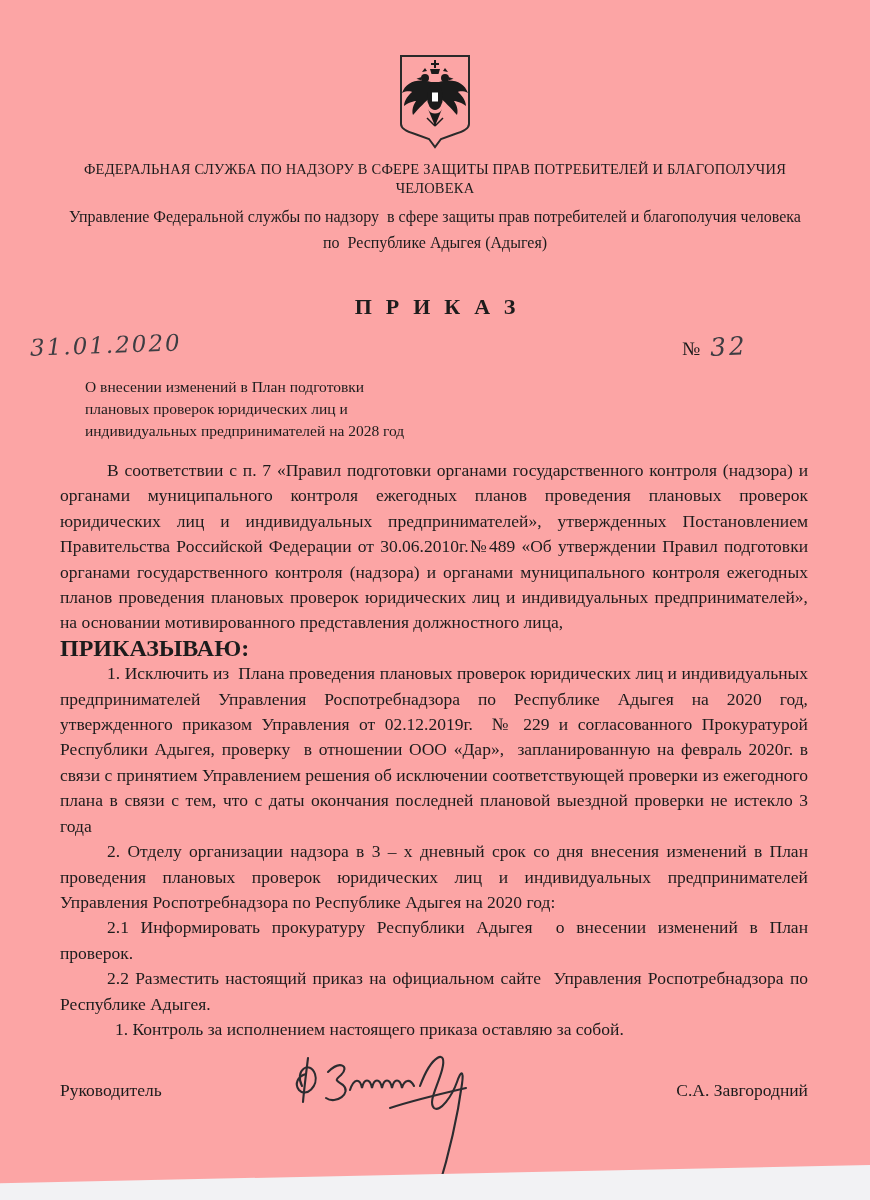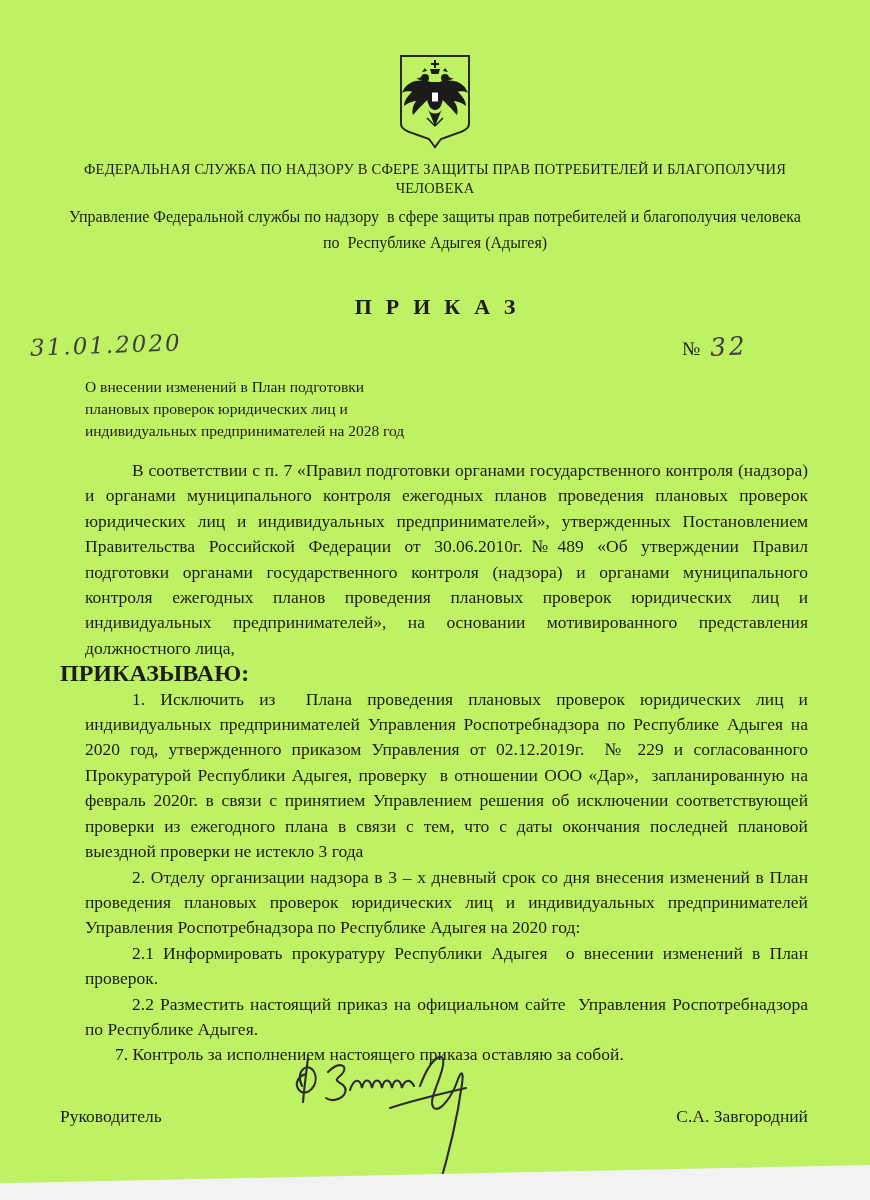--- a/index.html
+++ b/index.html
@@ -1,19 +1,19 @@
 <!DOCTYPE html>
 <html><head>
 <meta charset="utf-8">
 <style>
   html,body{margin:0;padding:0;background:#ffffff;}
   .page{
     position:relative;
     width:870px;height:1200px;
-    background:#bef264;
+    background:#fca5a5;
     font-family:"Liberation Serif", serif;
     color:#1c1c1c;
     overflow:hidden;
   }
   .scan-edge{
     position:absolute;left:-20px;bottom:-26px;width:920px;height:52px;
     background:#f2f2f4;transform:rotate(-1.2deg);
   }
   .emblem-wrap{width:82px;margin:52px auto 6px;}
   .org1{
@@ -37,21 +37,21 @@
     color:#3d3d42;
   }
   .hw-date{font-size:23px;transform:rotate(-2deg);letter-spacing:2px;}
   .number-group{margin-right:122px;display:flex;align-items:baseline;gap:10px;}
   .number-sign{font-size:19px;}
   .hw-number{font-size:25px;transform:rotate(-3deg);letter-spacing:3px;}
   .city{text-align:center;font-size:17.5px;margin-top:0px;}
   .subject{margin:10px 0 0 85px;font-size:15.5px;line-height:22px;width:420px;}
   .body{margin:16px 62px 0 60px;font-size:17.5px;line-height:25.4px;}
   .body p{margin:0;text-align:justify;}
-  .body p.indent{text-indent:47px;margin-left:25px;}
+  .body p.indent{text-indent:47px;}
   .order-word{font-weight:bold;font-size:24px;}
   .item3{text-indent:55px;}
   .sign-row{
     display:flex;justify-content:space-between;
     margin:38px 62px 0 60px;font-size:17.5px;
   }
   .signature-svg{position:absolute;left:280px;top:1028px;}
 </style>
 </head>
 <body>
@@ -101,21 +101,21 @@
     <div>индивидуальных предпринимателей на 2028 год</div>
   </div>
 
   <div class="body">
     <p class="indent">В соответствии с п. 7 «Правил подготовки органами государственного контроля (надзора) и органами муниципального контроля ежегодных планов проведения плановых проверок юридических лиц и индивидуальных предпринимателей», утвержденных Постановлением Правительства Российской Федерации от 30.06.2010г.№489 «Об утверждении Правил подготовки органами государственного контроля (надзора) и органами муниципального контроля ежегодных планов проведения плановых проверок юридических лиц и индивидуальных предпринимателей», на основании мотивированного представления должностного лица,</p>
     <p class="order-word">ПРИКАЗЫВАЮ:</p>
     <p class="indent">1. Исключить из&nbsp; Плана проведения плановых проверок юридических лиц и индивидуальных предпринимателей Управления Роспотребнадзора по Республике Адыгея на 2020 год, утвержденного приказом Управления от 02.12.2019г.&nbsp; № 229 и согласованного Прокуратурой Республики Адыгея, проверку&nbsp; в отношении ООО «Дар»,&nbsp; запланированную на февраль 2020г. в связи с принятием Управлением решения об исключении соответствующей проверки из ежегодного плана в связи с тем, что с даты окончания последней плановой выездной проверки не истекло 3 года</p>
     <p class="indent">2. Отделу организации надзора в 3 – х дневный срок со дня внесения изменений в План проведения плановых проверок юридических лиц и индивидуальных предпринимателей Управления Роспотребнадзора по Республике Адыгея на 2020 год:</p>
     <p class="indent">2.1 Информировать прокуратуру Республики Адыгея&nbsp; о внесении изменений в План проверок.</p>
     <p class="indent">2.2 Разместить настоящий приказ на официальном сайте&nbsp; Управления Роспотребнадзора по Республике Адыгея.</p>
-    <p class="item3">7. Контроль за исполнением настоящего приказа оставляю за собой.</p>
+    <p class="item3">1. Контроль за исполнением настоящего приказа оставляю за собой.</p>
   </div>
 
   <div class="sign-row">
     <span>Руководитель</span>
     <span>С.А. Завгородний</span>
   </div>
 
   <svg class="signature-svg" width="250" height="170" viewBox="0 0 250 170">
     <g fill="none" stroke="#2c2c30" stroke-width="2.1" stroke-linecap="round">
       <path d="M22,58 C14,42 30,32 35,46 C39,58 26,70 19,62 C14,56 18,48 26,46"></path>

